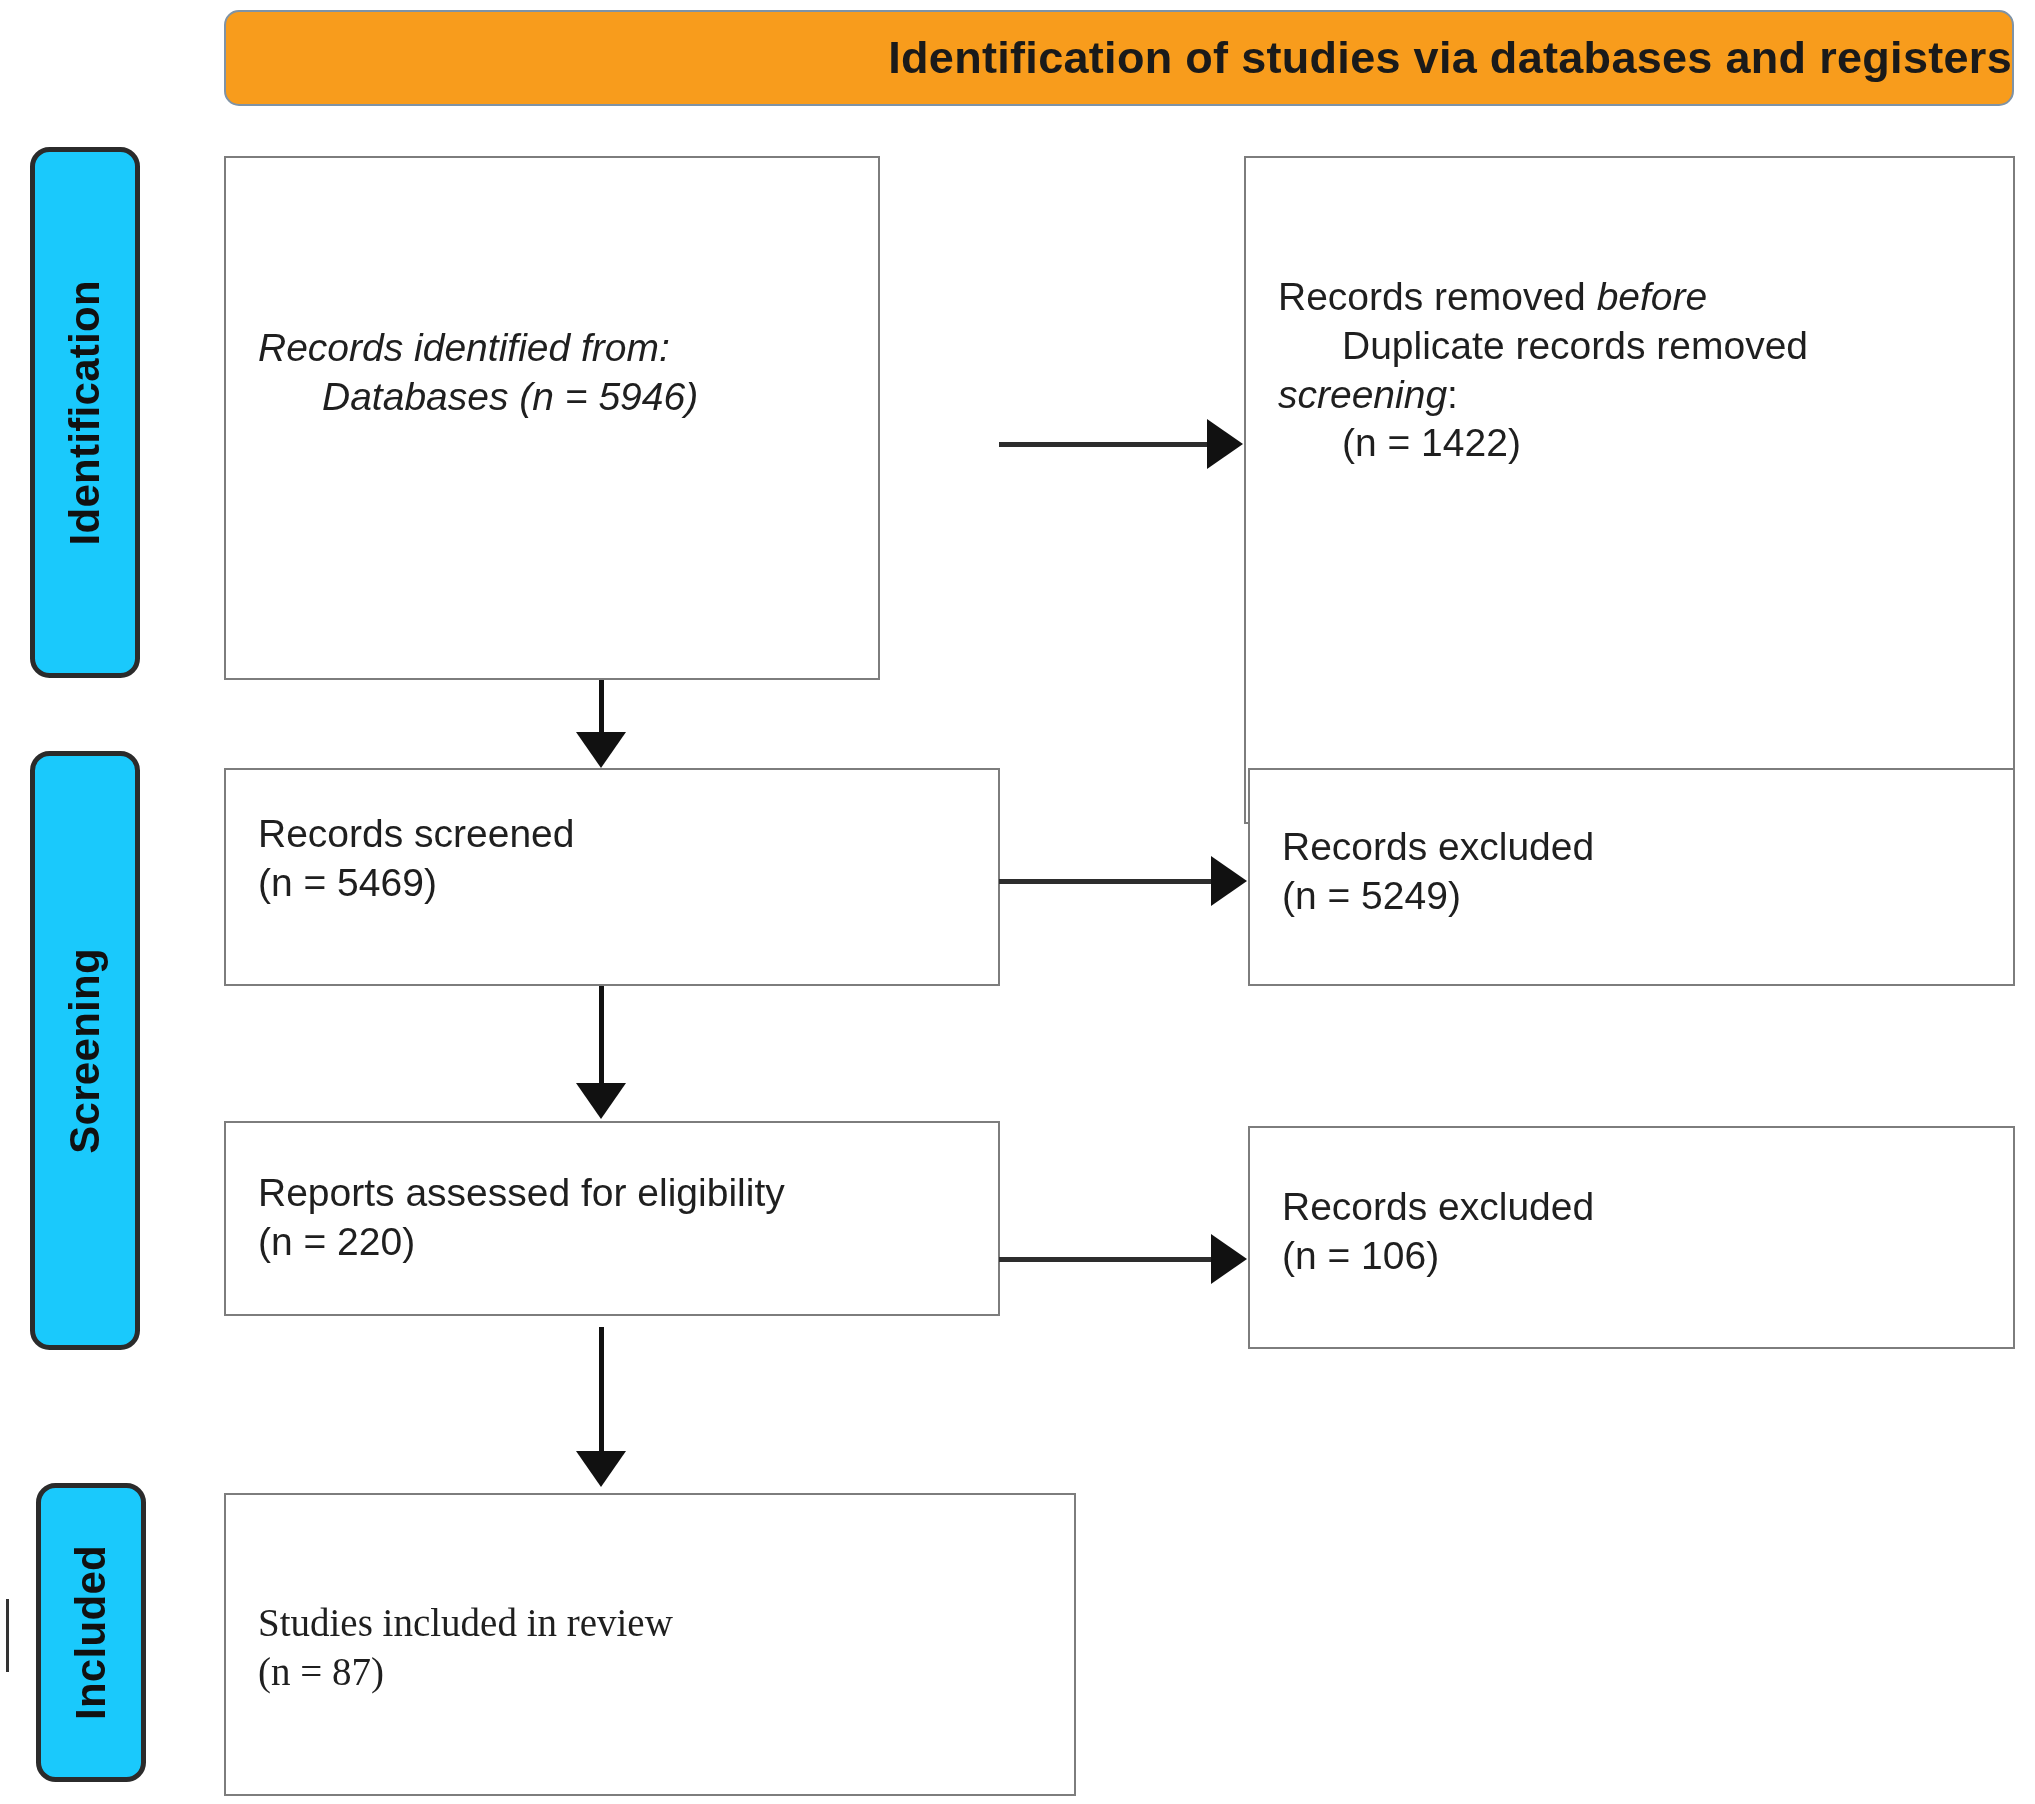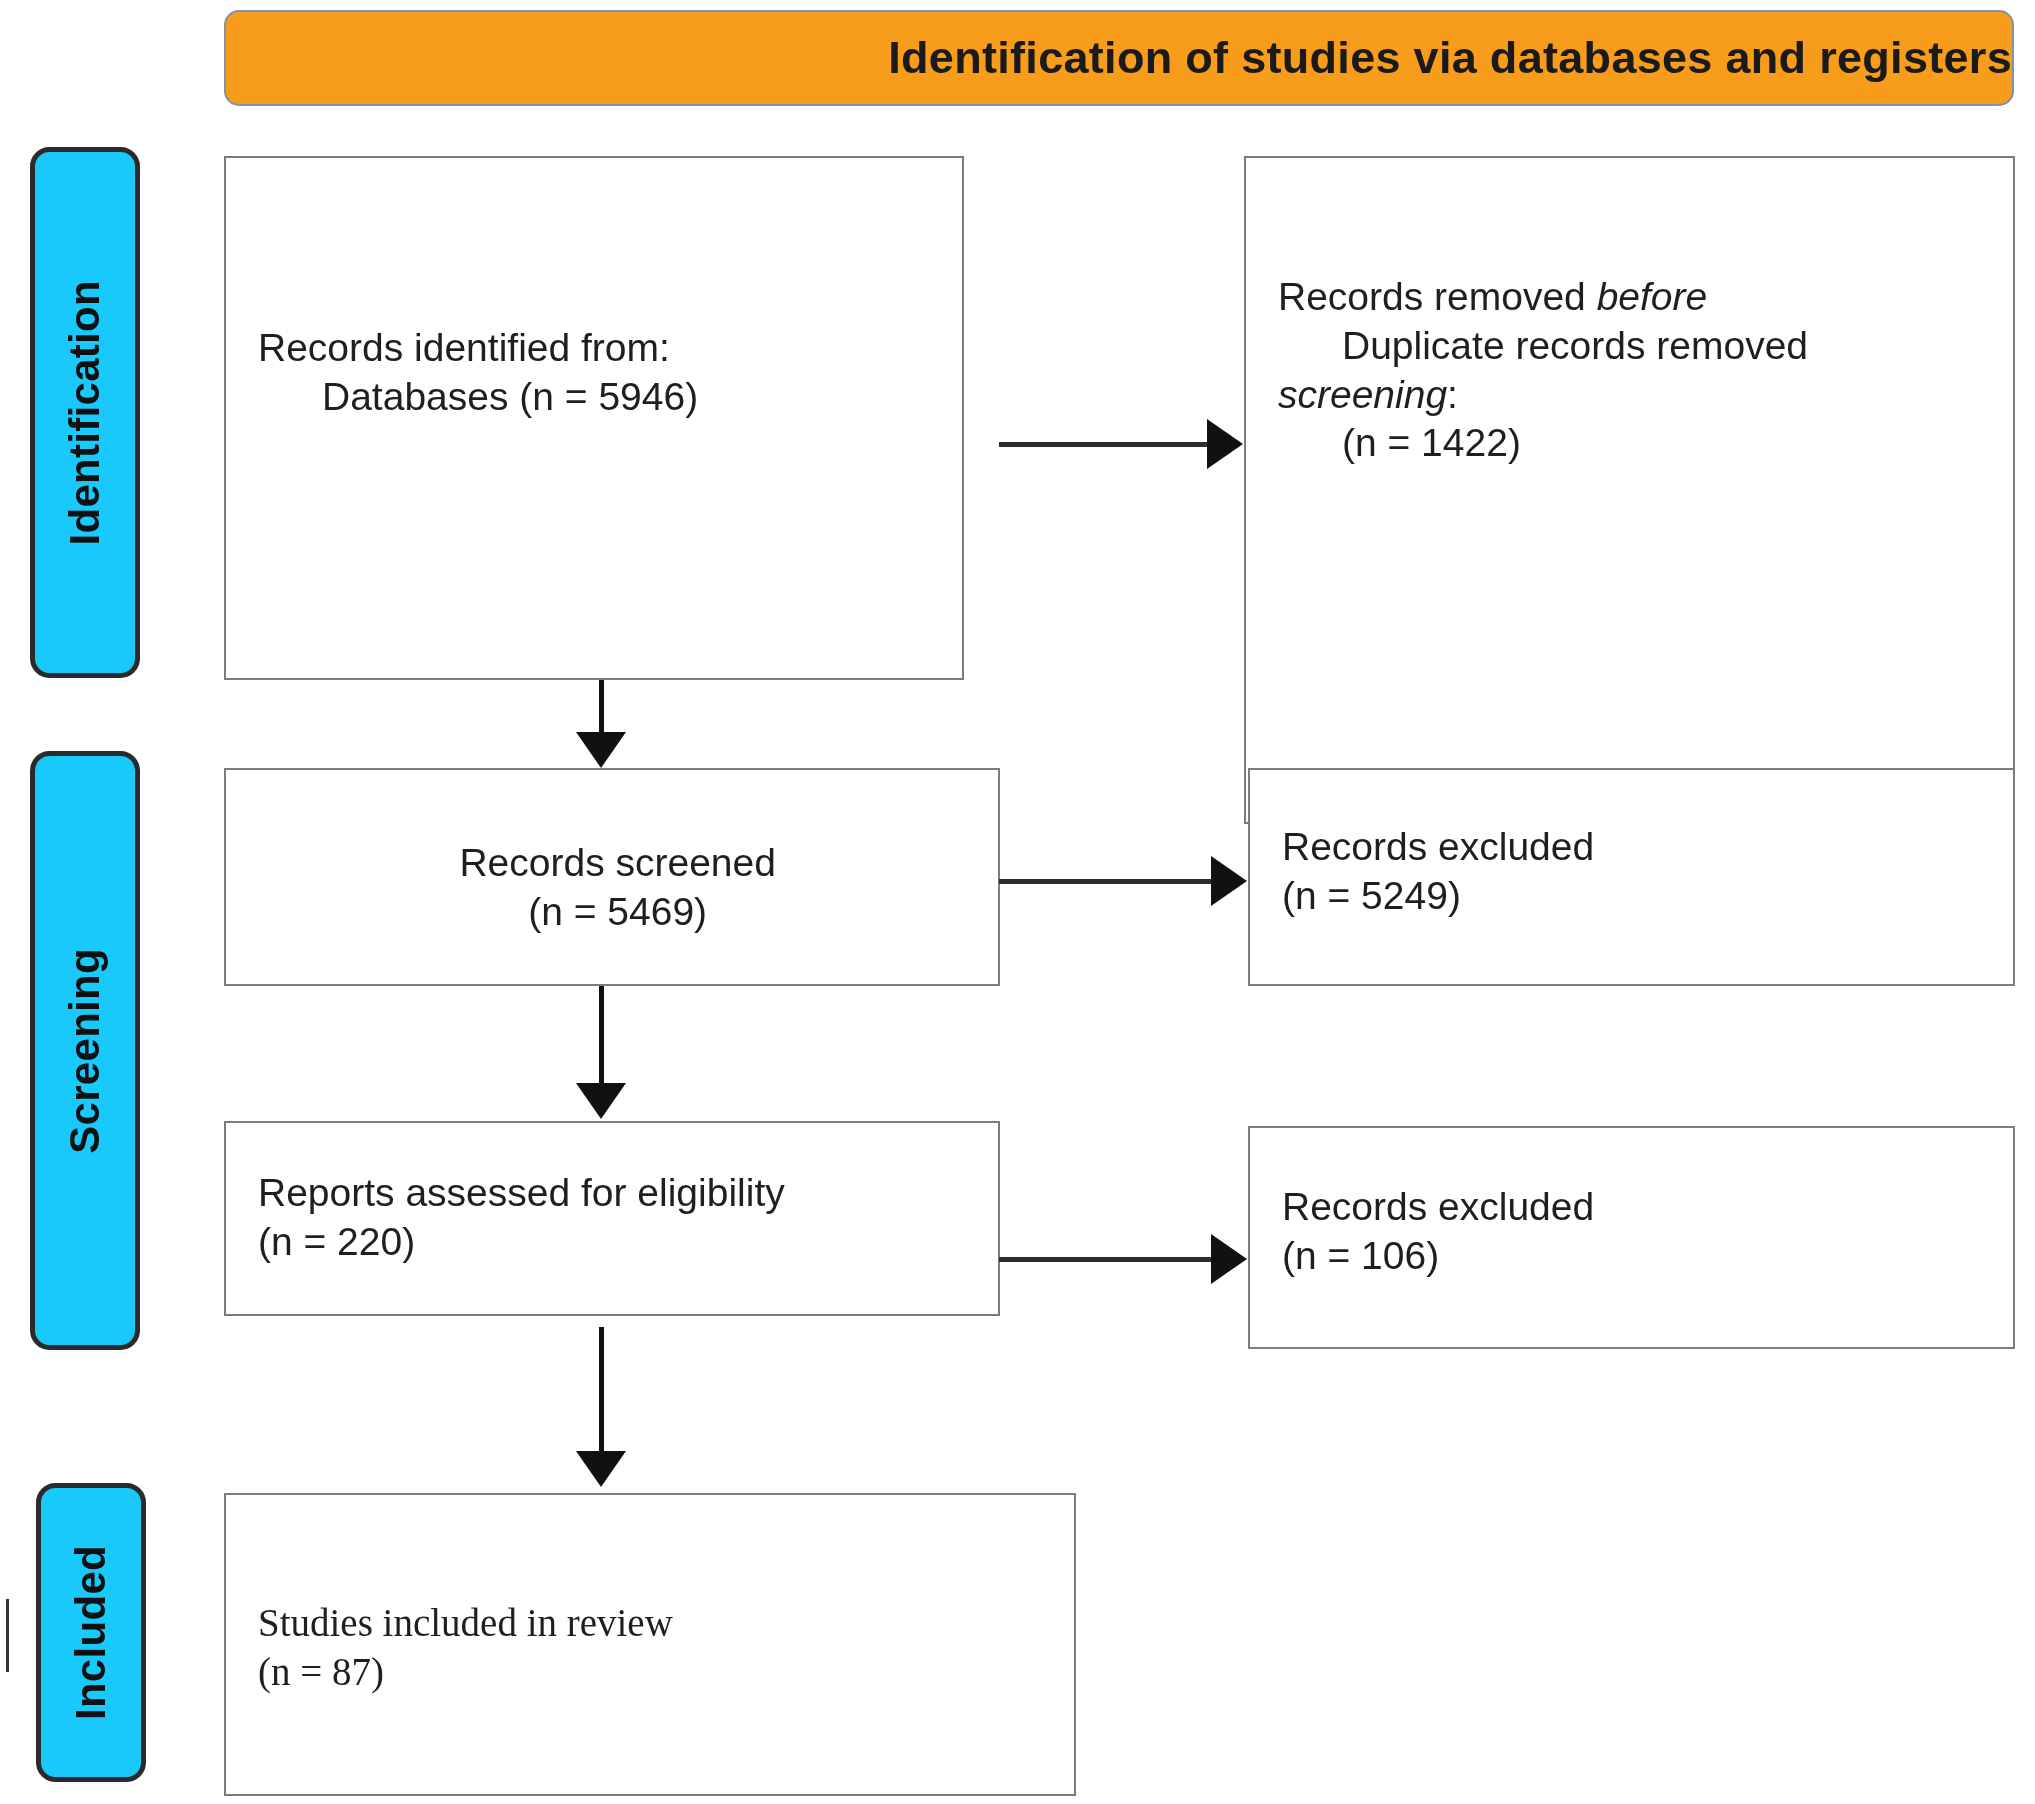--- a/index.html
+++ b/index.html
@@ -88,28 +88,28 @@
   }
   .flow-line {
     font-size: 39px;
     line-height: 1.25;
     color: #1f1f1f;
     white-space: nowrap;
   }
   .flow-line.indent { padding-left: 64px; }
   .ital { font-style: italic; }
 
-  #box-identified      { left: 224px;  top: 156px;  width: 740px; height: 524px; }
+  #box-identified      { left: 224px;  top: 156px;  width: 656px; height: 524px; font-style: italic; }
   #box-identified .flow-box-inner { top: 166px; }
 
   #box-removed         { left: 1244px; top: 156px; width: 771px; height: 668px; }
   #box-removed .flow-box-inner { top: 115px; }
 
   #box-screened        { left: 224px;  top: 768px; width: 776px; height: 218px; }
-  #box-screened .flow-box-inner { top: 69px; text-align: center; }
+  #box-screened .flow-box-inner { top: 40px; }
 
   #box-excluded-1      { left: 1248px; top: 768px; width: 767px; height: 218px; }
   #box-excluded-1 .flow-box-inner { top: 53px; }
 
   #box-eligibility     { left: 224px;  top: 1121px; width: 776px; height: 195px; }
   #box-eligibility .flow-box-inner { top: 46px; }
 
   #box-excluded-2      { left: 1248px; top: 1126px; width: 767px; height: 223px; }
   #box-excluded-2 .flow-box-inner { top: 55px; }
 

